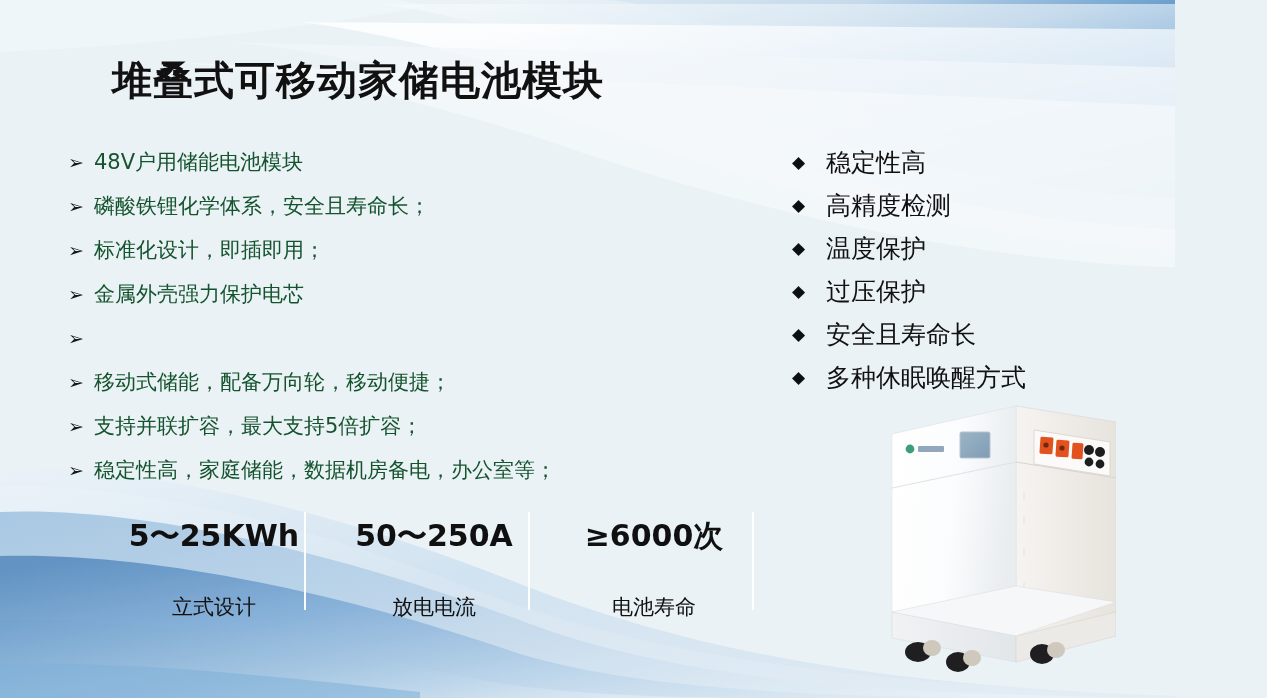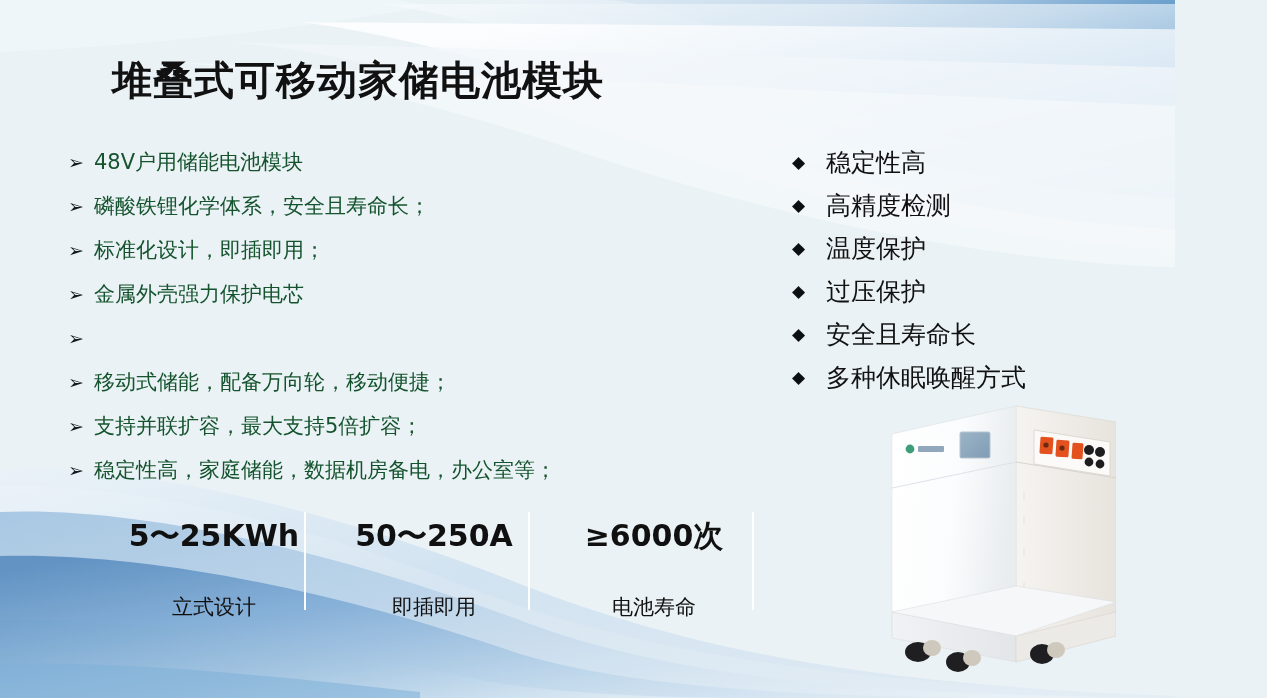--- a/index.html
+++ b/index.html
@@ -300,21 +300,21 @@
     <div class="divider d1"></div>
     <div class="divider d2"></div>
     <div class="divider d3"></div>
 
     <div class="stat">
       <div class="value">5〜25KWh</div>
       <div class="label">立式设计</div>
     </div>
     <div class="stat">
       <div class="value">50〜250A</div>
-      <div class="label">即插即用</div>
+      <div class="label">放电电流</div>
     </div>
     <div class="stat">
       <div class="value">≥6000次</div>
       <div class="label">电池寿命</div>
     </div>
   </div>
 
   <svg class="product" viewBox="0 0 232 288">
     <defs>
       <linearGradient id="frontFace" x1="0" y1="0" x2="1" y2="0.2">

